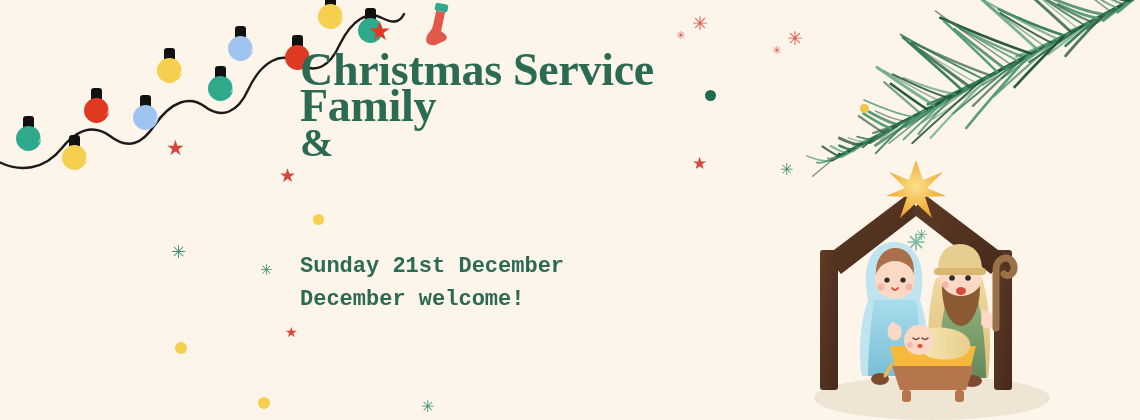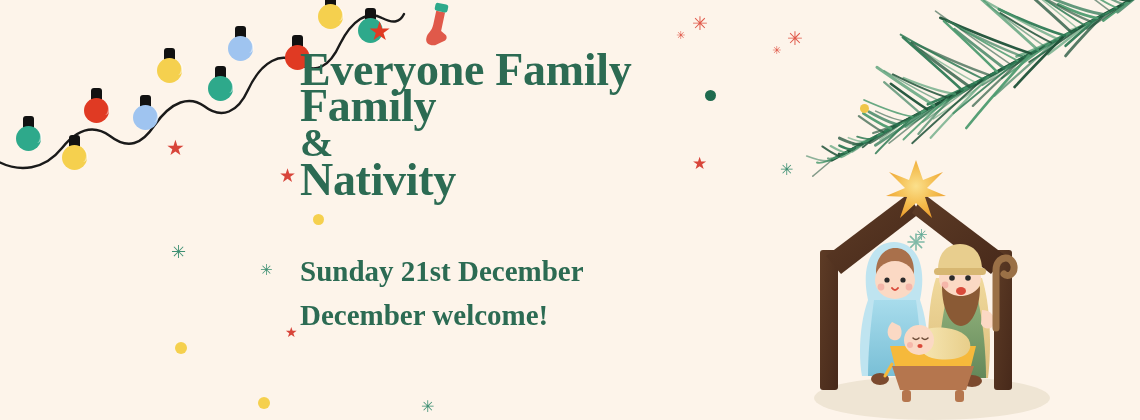--- a/index.html
+++ b/index.html
@@ -45,23 +45,23 @@
   }
   
   #details-block {
     position: absolute;
     left: 300px;
     top: 250px;
     width: 470px;
   }
   #details-block .dt-line {
     color: #2C6B53;
-    font-family: Liberation Serif, serif;
+    font-family: Liberation Mono, monospace;
     font-weight: bold;
-    font-size: 29px;
+    font-size: 22px;
     line-height: 1.5;
     white-space: nowrap;
     margin: 0;
   }
   
   .decor {
     position: absolute;
     line-height: 1;
     user-select: none;
   }
@@ -299,24 +299,23 @@
       <div class="decor sparkle" style="left: 260px; top: 263px; font-size: 15px; color: rgb(61, 143, 114);">✳</div>
       <div class="decor sparkle" style="left: 285px; top: 325px; font-size: 14px; color: rgb(216, 69, 58);">★</div>
       <div class="decor decor-dot" style="left: 175px; top: 342px; width: 12px; height: 12px; background: rgb(245, 208, 78);"></div>
       <div class="decor decor-dot" style="left: 258px; top: 397px; width: 12px; height: 12px; background: rgb(245, 208, 78);"></div>
       <div class="decor sparkle" style="left: 421px; top: 399px; font-size: 16px; color: rgb(61, 143, 114);">✳</div>
       <div class="decor decor-dot" style="left: 860px; top: 104px; width: 9px; height: 9px; background: rgb(240, 198, 74);"></div>
       <div class="decor sparkle" style="left: 915px; top: 228px; font-size: 15px; color: rgb(95, 168, 148);">✳</div>
     </div>
 
   <div id="headline-block">
-    <p class="hl-line">Everyone Family</p>
+    <p class="hl-line">Christmas Service</p>
     <p class="hl-line">Family</p>
     <p class="hl-line hl-amp">&amp;</p>
-    <p class="hl-line">Nativity</p>
   </div>
 
   <div id="details-block">
     <p class="dt-line">Sunday 21st December</p>
     <p class="dt-line">December welcome!</p>
   </div>
 
   <svg id="nativity" viewBox="0 0 265 270">
     <defs>
       <radialGradient id="starGrad" cx="50%" cy="45%" r="60%">

